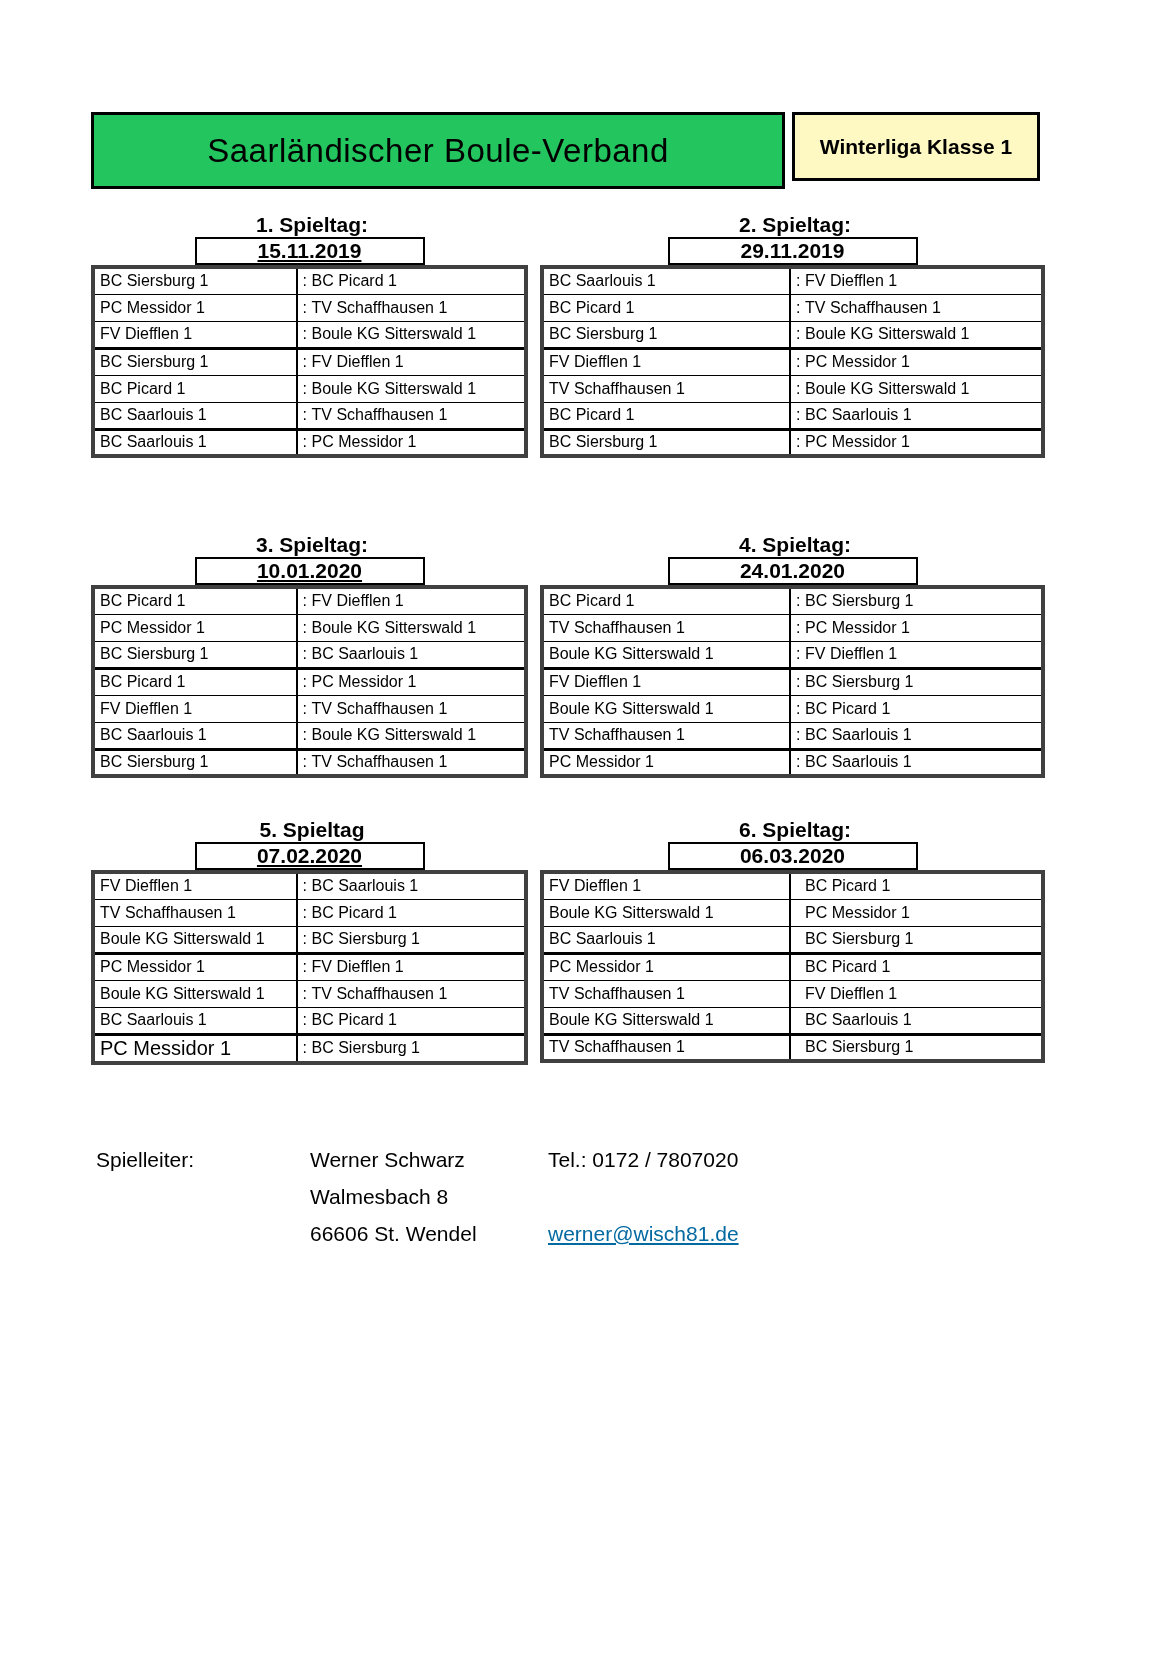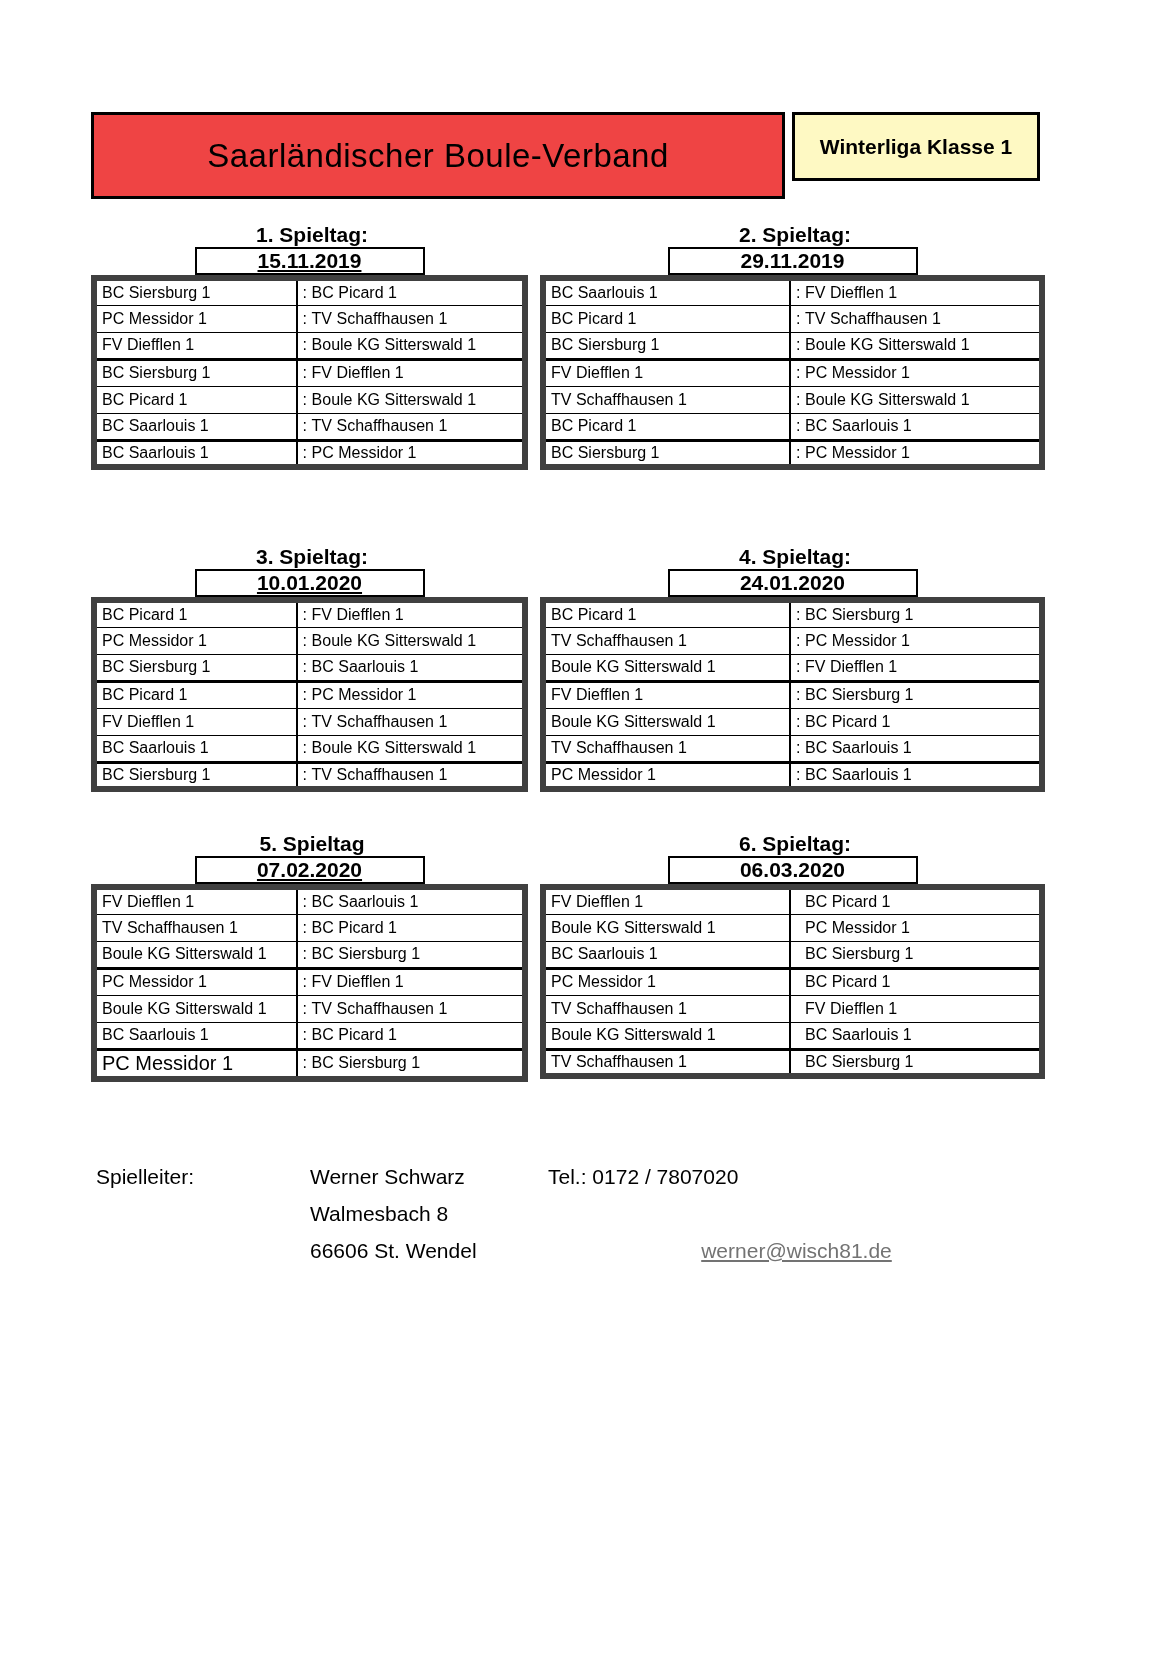--- a/index.html
+++ b/index.html
@@ -8,22 +8,22 @@
     width: 1166px; height: 1654px;
     background: #ffffff;
     font-family: "Liberation Sans", sans-serif;
     color: #000000;
   }
   .page { padding: 112px 121px 0 91px; }
 
   
   .banner-row { display: flex; gap: 7px; width: 949px; }
   .banner-title {
-    width: 694px; height: 87px;
-    background: #ef4444;
+    width: 694px; height: 77px;
+    background: #22c55e;
     border: 3px solid #000;
     display: flex; align-items: center; justify-content: center;
     font-size: 33px; letter-spacing: 0.5px;
   }
   .banner-league {
     width: 248px; height: 69px;
     background: #fef9c3;
     border: 3px solid #000;
     display: flex; align-items: center; justify-content: center;
     font-size: 21px; font-weight: bold;
@@ -50,21 +50,21 @@
     height: 38px;
     display: flex; align-items: center; justify-content: center;
     font-size: 21px; font-weight: bold;
   }
   .col-l .md-date { width: 230px; text-decoration: underline; }
   .col-r .md-date { width: 250px; }
 
   table.pairings {
     width: 100%;
     border-collapse: collapse;
-    border: 6px solid #404040;
+    border: 4px solid #404040;
   }
   table.pairings td {
     border: 1px solid #000;
     height: 27px;
     padding: 1px 4px 1px 5px;
     font-size: 16px;
     white-space: nowrap;
     overflow: hidden;
   }
   table.pairings tr:nth-child(3) td,
@@ -79,24 +79,23 @@
   
   .footer {
     margin-top: 76px;
     display: grid;
     grid-template-columns: 214px 238px auto;
     font-size: 21px;
     line-height: 37px;
     padding-left: 5px;
   }
   .footer .email {
-    color: #737373;
+    color: #0369a1;
     text-decoration: underline;
     cursor: pointer;
-    text-align: center;
   }
 </style>
 </head>
 <body>
 
 <div class="page">
 
   <div class="banner-row">
     <div class="banner-title">Saarländischer Boule-Verband</div>
     <div class="banner-league">Winterliga Klasse 1</div>

